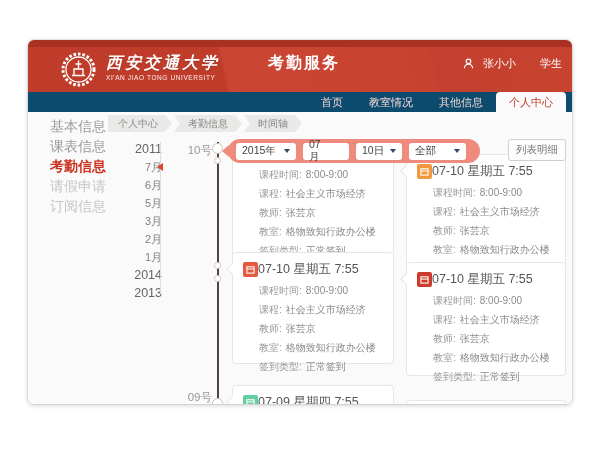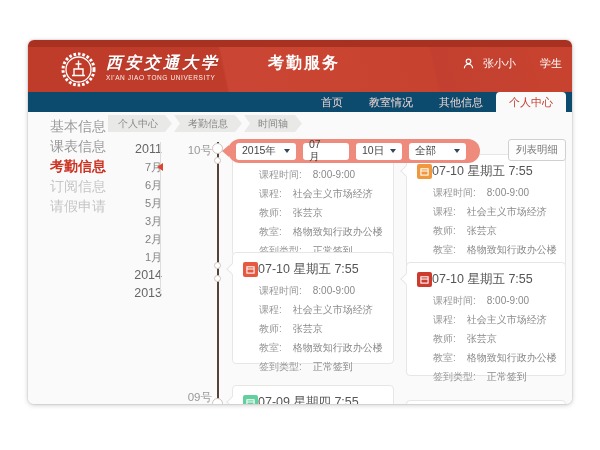--- a/index.html
+++ b/index.html
@@ -71,21 +71,21 @@
               display:flex; align-items:center; justify-content:center; z-index:6; cursor:default; }
 
   
   .card { position:absolute; background:#fff; border:1px solid #e6e6e3; border-radius:4px; z-index:2; }
   .card .tail { position:absolute; left:-5px; top:12px; width:8px; height:8px; background:#fff;
                 border-left:1px solid #e6e6e3; border-bottom:1px solid #e6e6e3; transform:rotate(45deg); }
   .card-head { display:flex; align-items:center; padding:8px 10px 3px 10px; }
   .card-icon { width:15px; height:15px; border-radius:2px; flex:0 0 auto; display:flex; align-items:center; justify-content:center; }
   .card-title { font-size:12.5px; color:#555; }
   .card-field { padding-left:26px; font-size:10px; line-height:19px; color:#9a9a9a; white-space:nowrap; }
-  .card-field .val { color:#8a8a8a; margin-left:11px; }
+  .card-field .val { color:#8a8a8a; margin-left:4px; }
   .card-l1 { left:204px; top:36px; width:162px; height:108px; padding-top:16px; }
   .card-r1 { left:378px; top:42px; width:160px; height:116px; }
   .card-l2 { left:204px; top:140px; width:162px; height:112px; }
   .card-r2 { left:378px; top:150px; width:160px; height:114px; }
   .card-l3 { left:204px; top:273px; width:162px; height:60px; }
   .card-r3 { left:378px; top:288px; width:160px; height:40px; }
 </style>
 </head>
 <body>
 
@@ -122,22 +122,22 @@
       <div class="nav-item">其他信息</div>
       <div class="nav-item active">个人中心</div>
     </div>
 
     <div class="content">
 
       <div class="side-col">
         <div class="side-item">基本信息</div>
         <div class="side-item">课表信息</div>
         <div class="side-item active">考勤信息</div>
+        <div class="side-item muted">请假申请</div>
         <div class="side-item muted">订阅信息</div>
-        <div class="side-item muted">请假申请</div>
       </div>
 
       <div class="breadcrumb">
         <div class="crumb">个人中心</div>
         <div class="crumb">考勤信息</div>
         <div class="crumb">时间轴</div>
       </div>
 
       <div class="date-col">
         <div class="date-entry year">2011</div>

